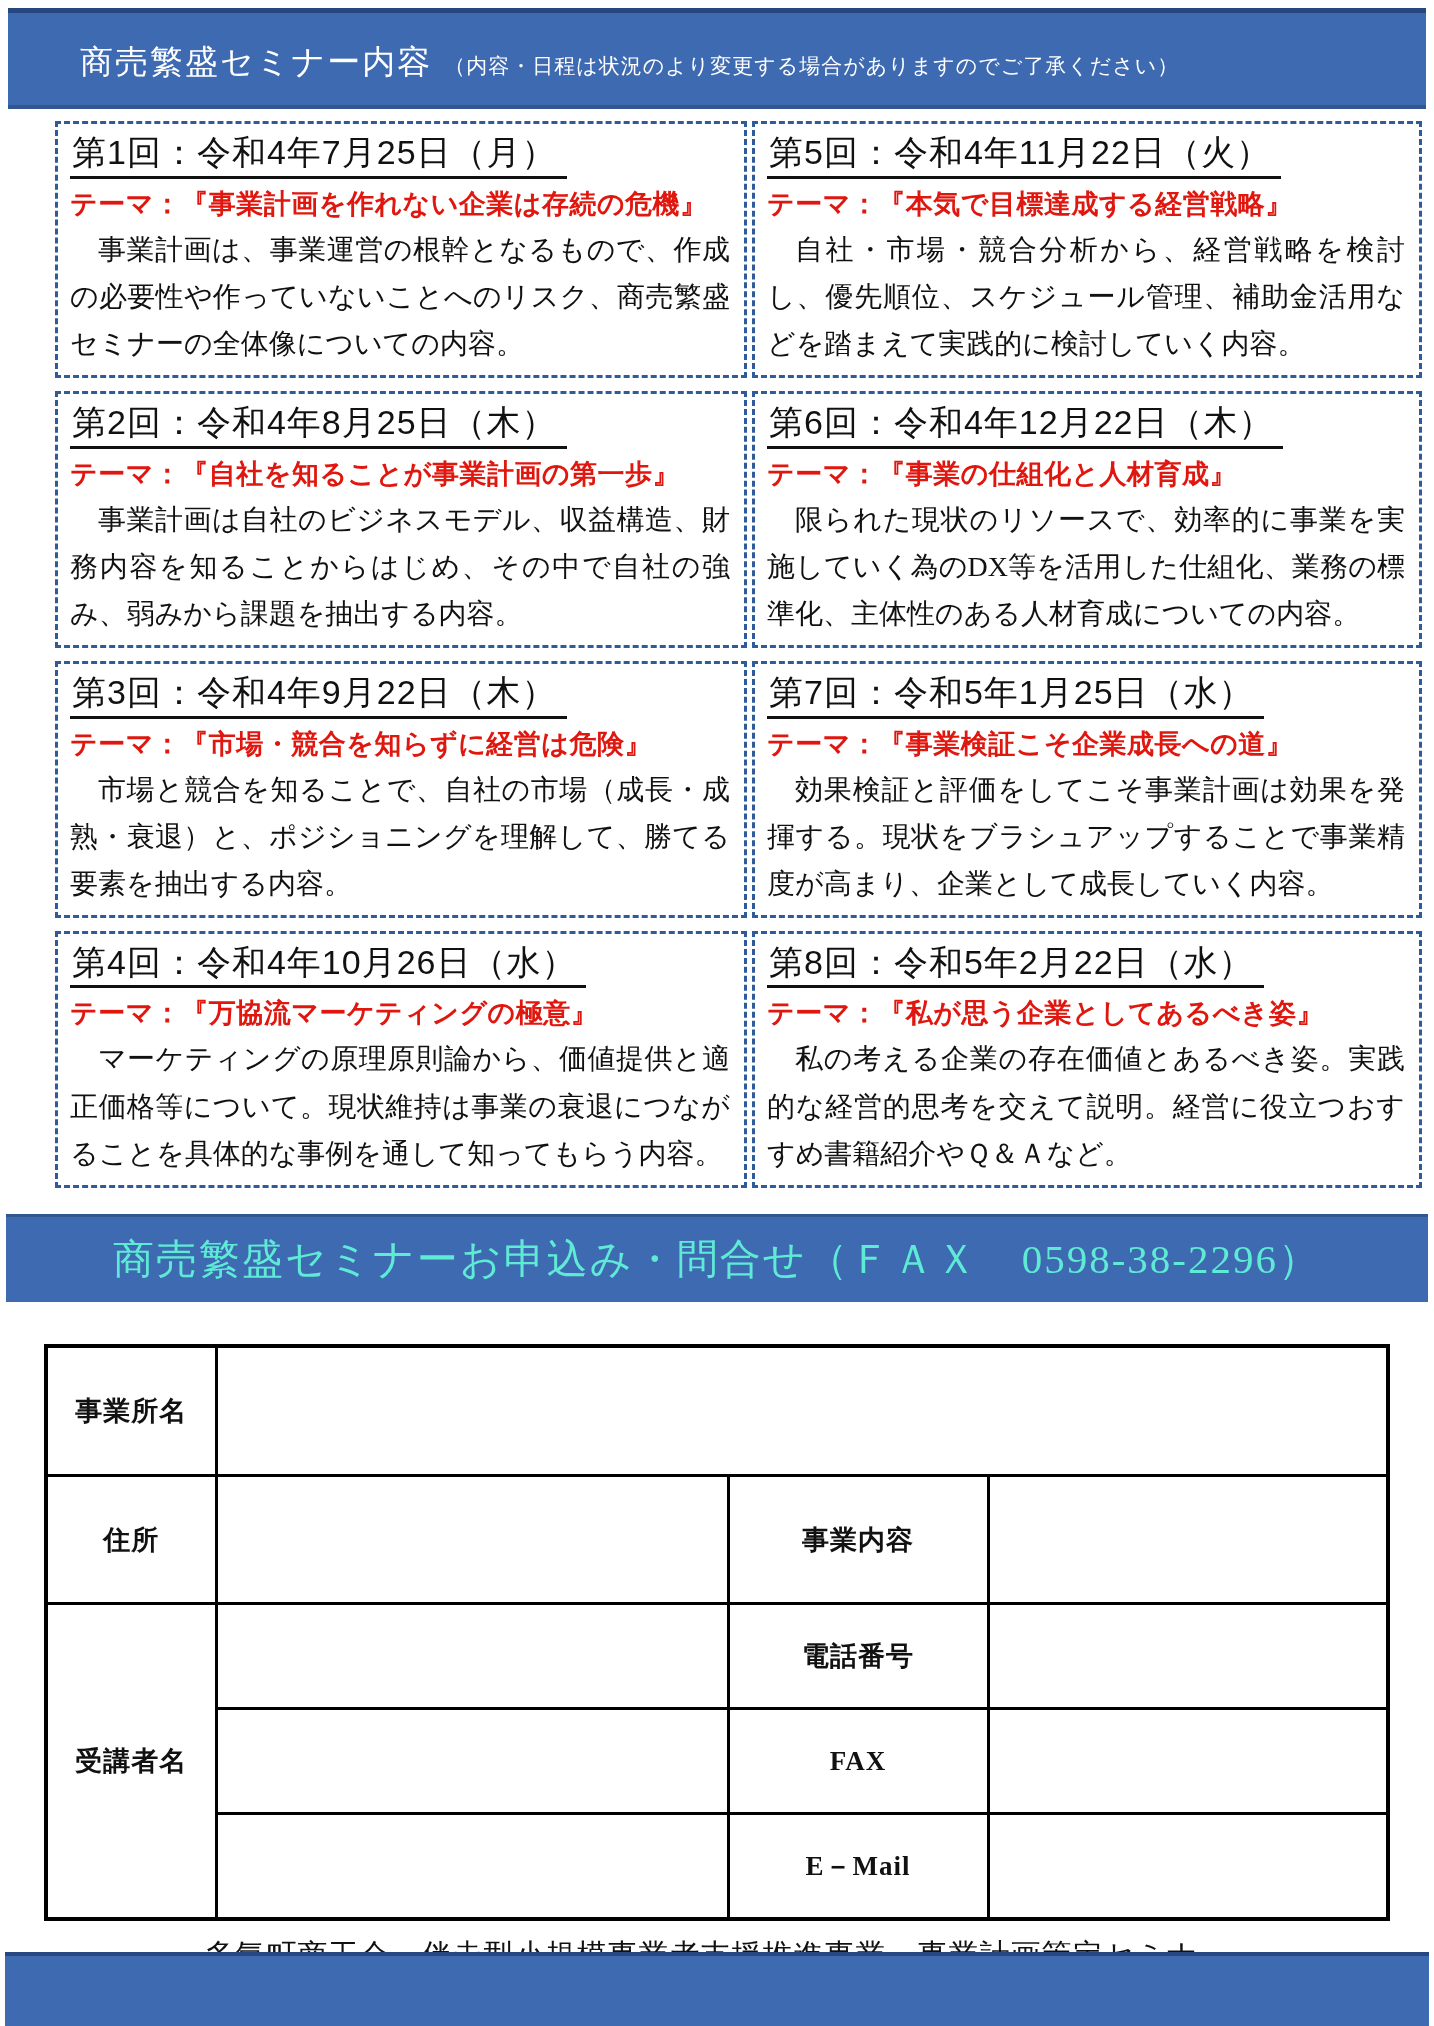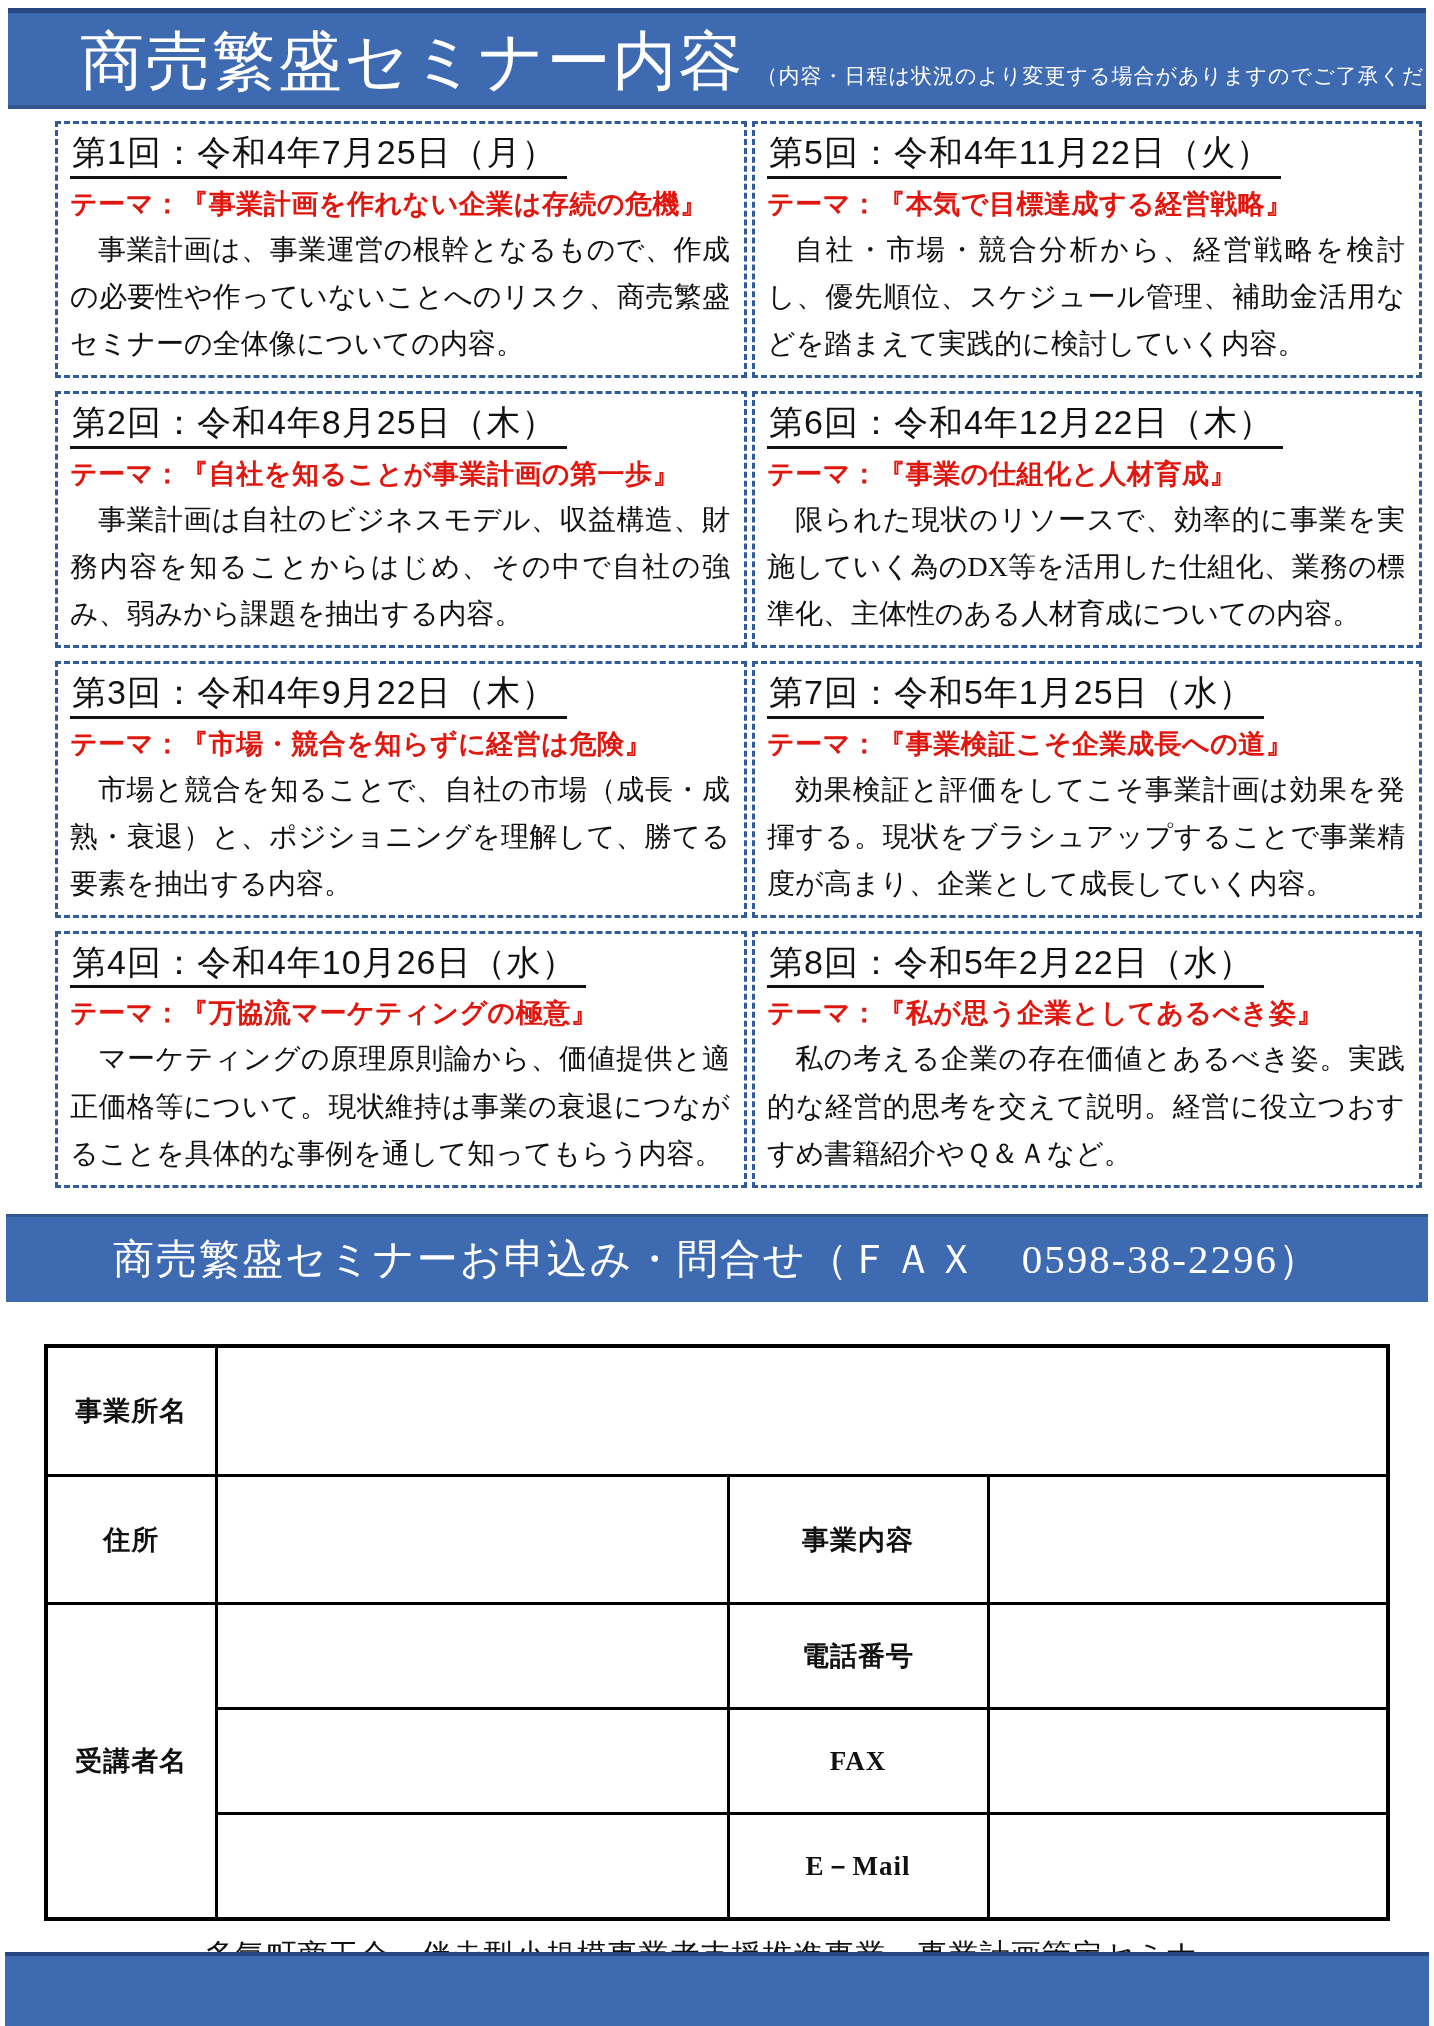--- a/index.html
+++ b/index.html
@@ -25,23 +25,23 @@
     background:var(--accent-blue);
     border-top:5px solid var(--dark-navy);
     border-bottom:4px solid var(--mid-navy);
     display:flex;align-items:baseline;
     padding:6px 0 0 72px;
     box-sizing:content-box;
     color:#fff;
     white-space:nowrap;
   }
   .header-title{
-    font-size:64px;
+    font-size:33px;
     line-height:86px;
-    font-family:Liberation Serif, serif;
+    font-family:Liberation Sans, sans-serif;
     letter-spacing:2px;
   }
   .header-note{
     font-size:21px;
     margin-left:12px;
     letter-spacing:1px;
     margin-top:10px;
   }
   
   .grid{
@@ -87,21 +87,21 @@
     text-indent:1em;
     text-align:justify;
   }
   
   .fax-bar{
     margin:26px 6px 0 6px;
     height:85px;
     background:var(--accent-blue);
     border-top:3px solid var(--mid-navy);
     display:flex;align-items:center;justify-content:center;
-    color:#ffffff;
+    color:#5eead4;
     font-size:41px;
     letter-spacing:2px;
     font-family:"Liberation Serif", serif;
   }
   
   .form-table{
     margin:42px 0 0 44px;
     width:1346px;
     border-collapse:collapse;
     table-layout:fixed;

